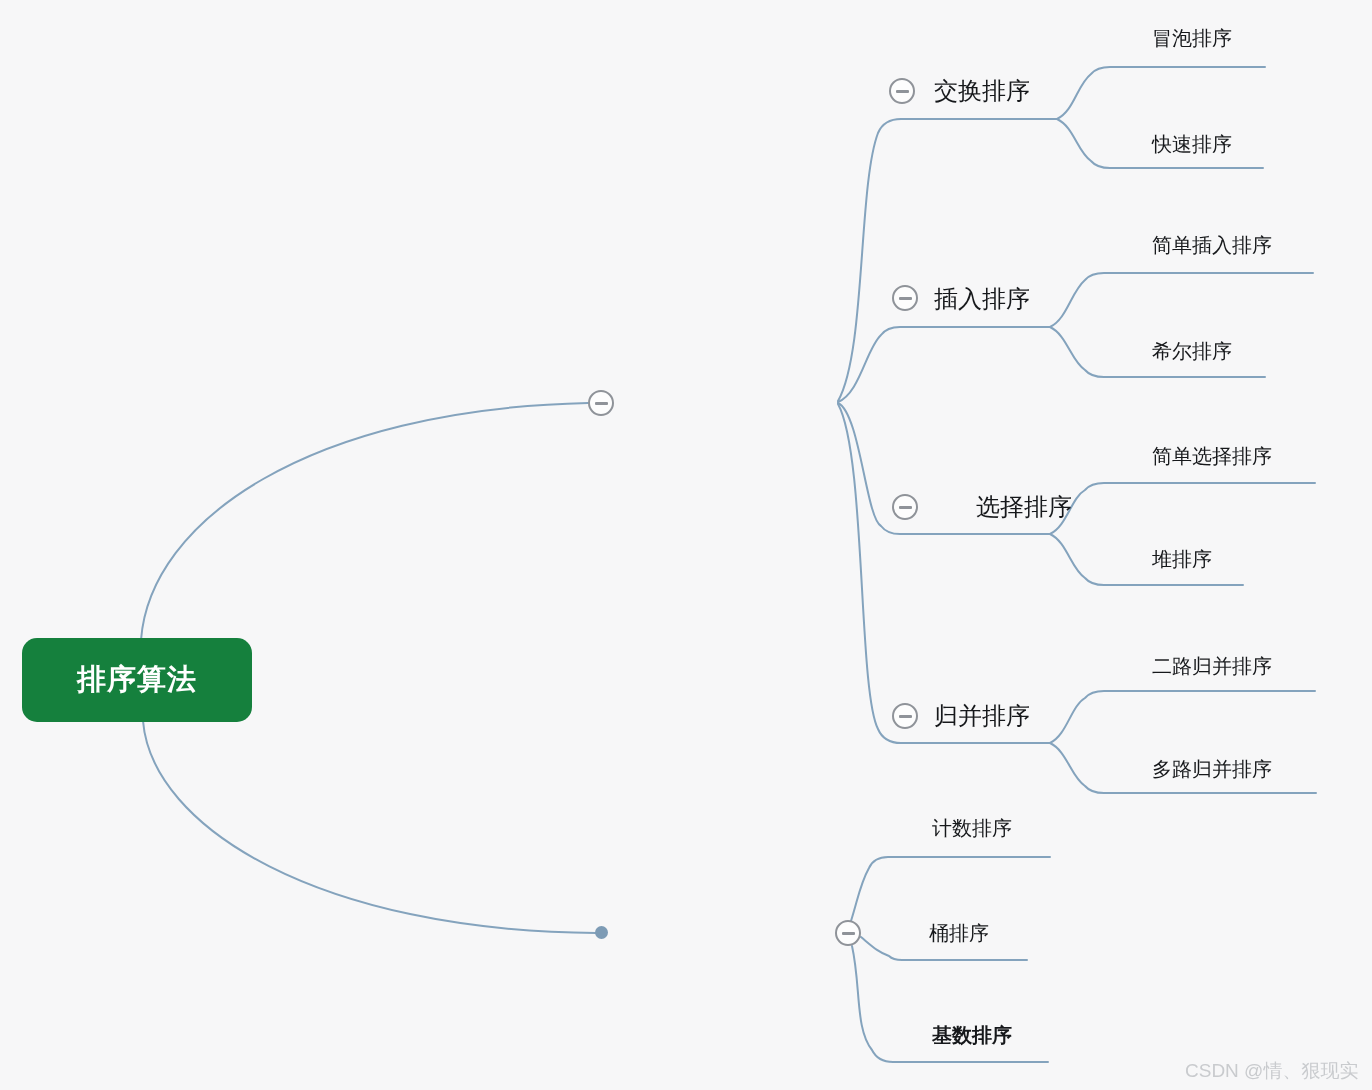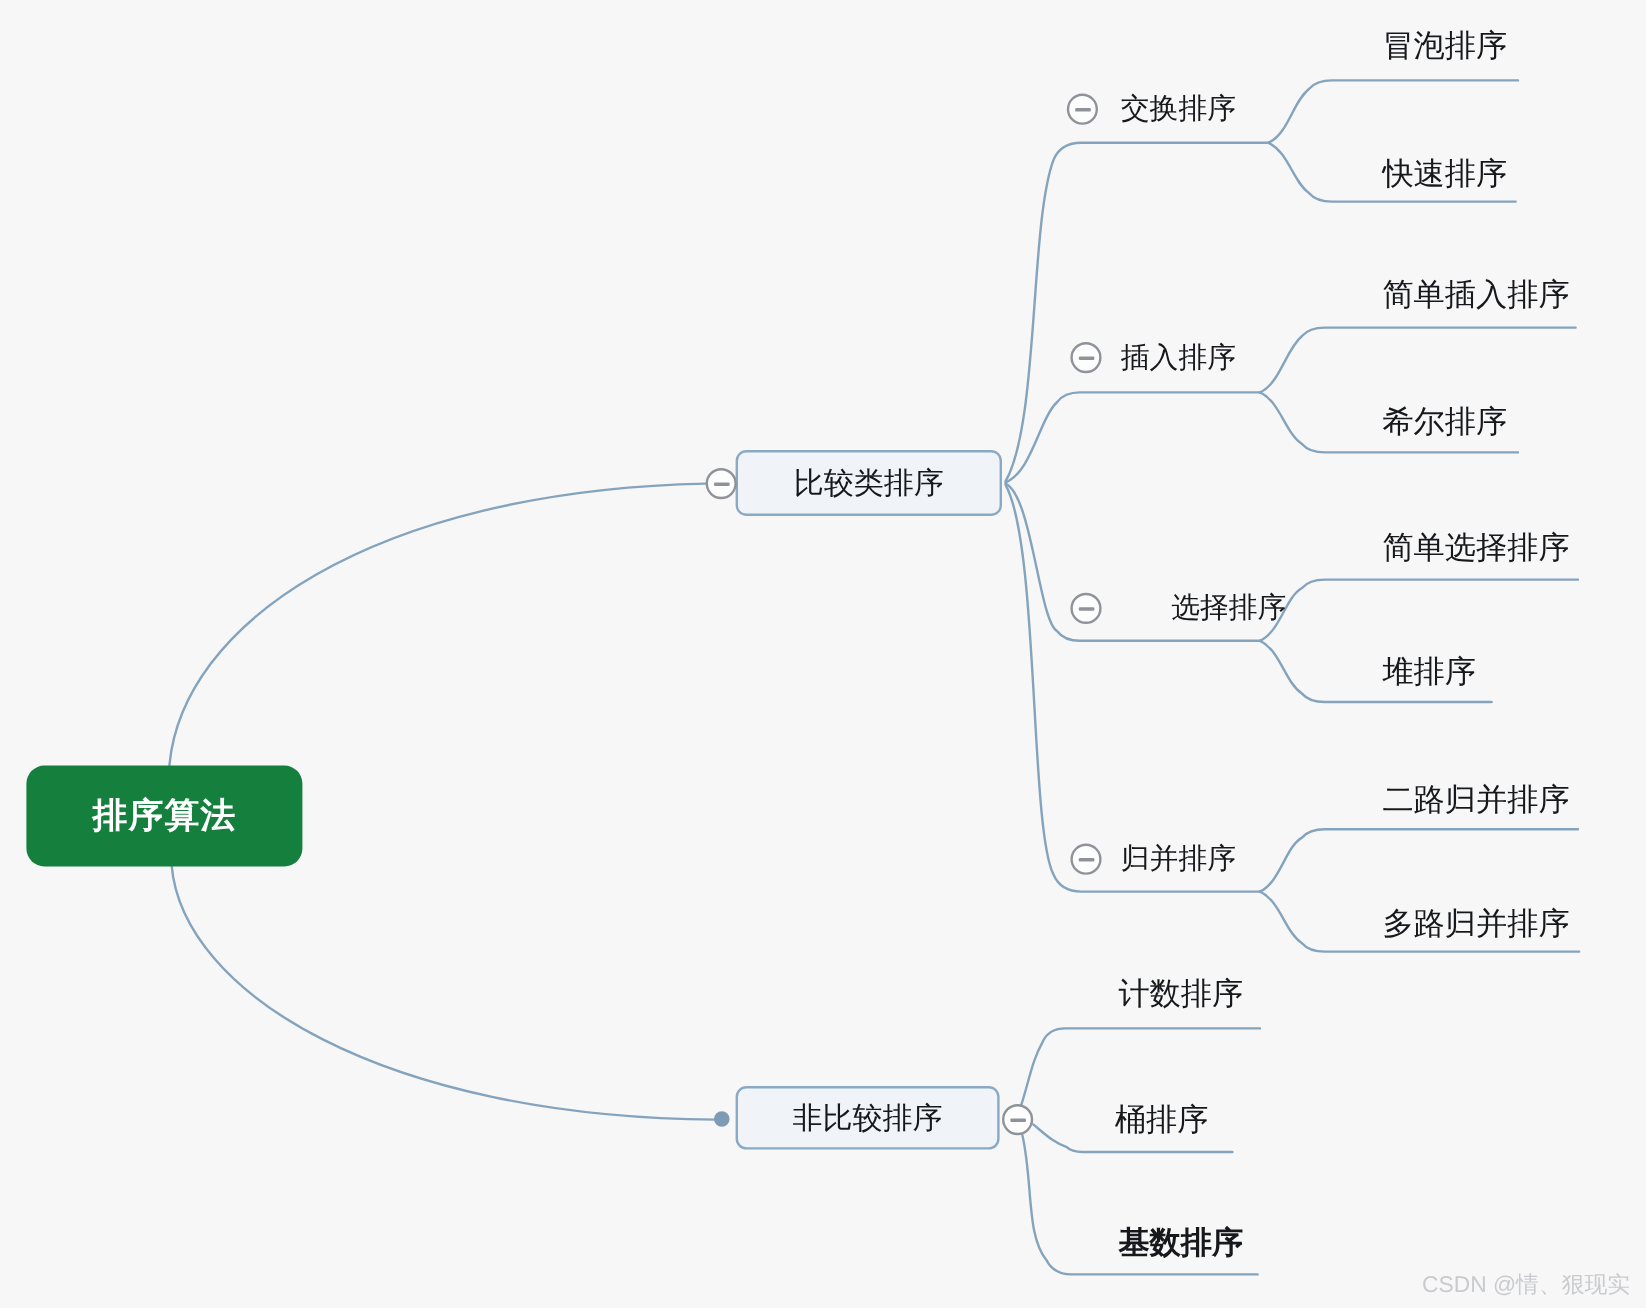--- a/index.html
+++ b/index.html
@@ -14,21 +14,21 @@
     background:#f0f3f7;border:2px solid #8aa9c4;border-radius:9px;
     color:#16181b;font-size:25px;box-sizing:border-box;white-space:nowrap;
   }
   .root-box{
     background:#15803d;border:none;border-radius:15px;color:#ffffff;
     font-weight:bold;font-size:29px;letter-spacing:1px;
   }
   .topic-label{
     position:absolute;color:#16181b;font-size:24px;line-height:28px;white-space:nowrap;
   }
-  .leaf-label{font-size:26px;}
+  .leaf-label{font-size:20px;}
   .collapse-btn{
     position:absolute;width:26px;height:26px;border-radius:50%;
     background:#fdfdfd;border:2px solid #8f9399;box-sizing:border-box;
     display:flex;align-items:center;justify-content:center;cursor:pointer;
   }
   .collapse-btn .minus{display:block;width:13px;height:3px;background:#8f9399;border-radius:1px;}
   .conn-dot{position:absolute;width:13px;height:13px;border-radius:50%;background:#7d9bb5;}
   .watermark{position:absolute;color:#c9cbce;font-size:19px;white-space:nowrap;}
 </style>
 </head>
@@ -53,26 +53,20 @@
     <path d="M 1050 743 C 1067 751 1071 777 1085 786 Q 1091 793 1104 793 L 1316 793"></path>
     <path d="M 851 921 C 858 899 860 884 869 868 Q 874 857 888 857 L 1050 857"></path>
     <path d="M 861 937 C 873 947 878 952 889 956 Q 893 960 902 960 L 1027 960"></path>
     <path d="M 852 946 C 861 986 855 1029 872 1050 Q 878 1062 893 1062 L 1048 1062"></path>
   </svg>
 
   <div class="node-box root-box" style="left:22px;top:638px;width:230px;height:84px;">
     <span>排序算法</span>
   </div>
 
-  <div class="node-box" style="left:613px;top:375px;width:222px;height:55px;">
-    <span>比较类排序</span>
-  </div>
-  <div class="node-box" style="left:613px;top:905px;width:220px;height:53px;">
-    <span>非比较排序</span>
-  </div>
 
   <div class="collapse-btn" style="left:588px;top:390px;">
     <span class="minus"></span>
   </div>
   <div class="collapse-btn" style="left:889px;top:78px;">
     <span class="minus"></span>
   </div>
   <div class="collapse-btn" style="left:892px;top:285px;">
     <span class="minus"></span>
   </div>

